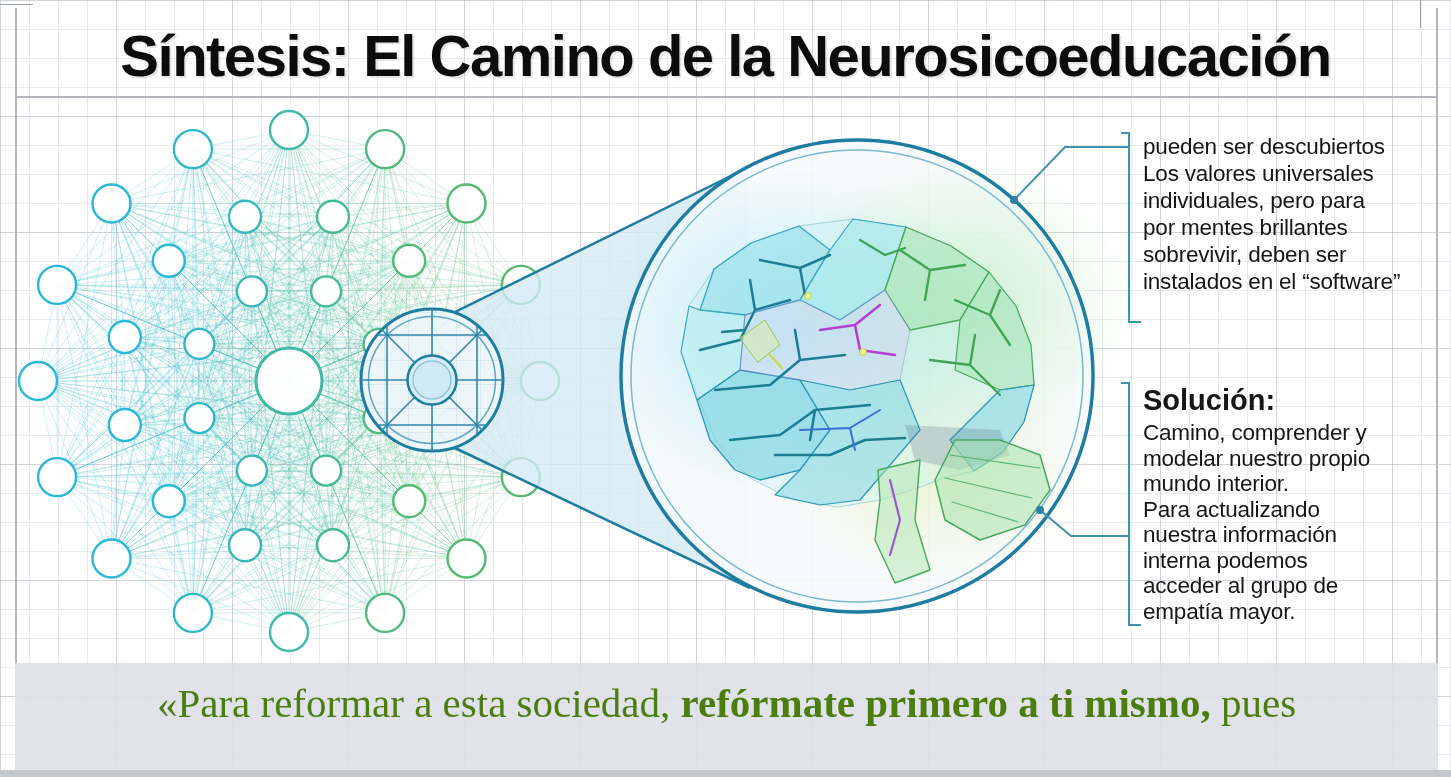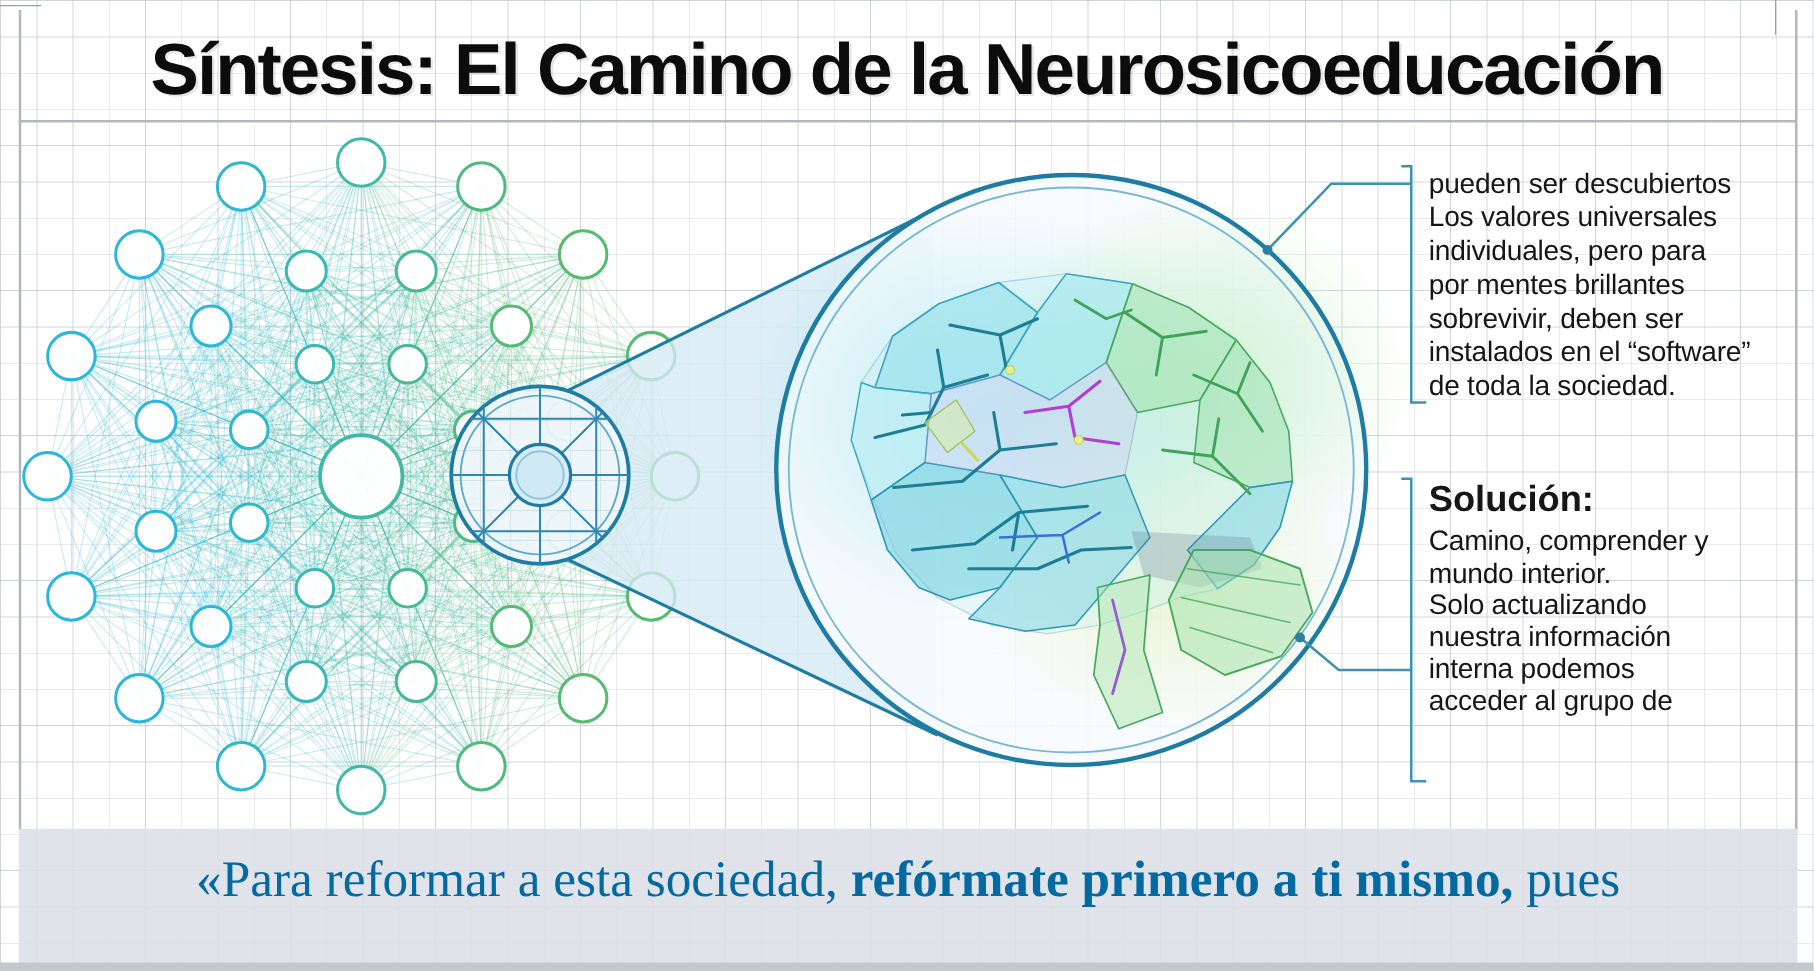--- a/index.html
+++ b/index.html
@@ -38,21 +38,21 @@
   #annot-values{left:1143px;top:133px;width:300px;}
   #annot-values .ln{font-size:22.5px;line-height:27px;letter-spacing:-0.2px;white-space:nowrap;}
   #annot-solution{left:1143px;top:383px;width:300px;}
   #annot-solution .hd{font-size:29px;font-weight:700;line-height:34px;margin-bottom:3px;white-space:nowrap;}
   #annot-solution .ln{font-size:22.5px;line-height:25.5px;letter-spacing:-0.2px;white-space:nowrap;}
 
   #quote-bar{
     position:absolute;left:15px;top:663px;width:1423px;height:114px;
     background:rgba(221,224,231,0.90);
     font-family:"Liberation Serif","DejaVu Serif",serif;
-    color:#0369a1;text-align:center;
+    color:#4d7c0f;text-align:center;
   }
   #quote-bar .qline{font-size:41px;line-height:47px;white-space:nowrap;}
   #quote-bar .q1{margin-top:17px;}
   #quote-bar b{font-weight:700;}
   #bottom-strip{position:absolute;left:0;top:770px;width:1451px;height:7px;background:#c3c7ce;}
 </style>
 </head>
 <body>
 
 <div class="paper"></div>
@@ -881,29 +881,30 @@
   <circle cx="1040" cy="510" r="4" fill="#2e7fa3"></circle>
 </svg>
 
 <div class="annot" id="annot-values">
   <div class="ln">pueden ser descubiertos</div>
   <div class="ln">Los valores universales</div>
   <div class="ln">individuales, pero para</div>
   <div class="ln">por mentes brillantes</div>
   <div class="ln">sobrevivir, deben ser</div>
   <div class="ln">instalados en el “software”</div>
-  <div class="ln">de toda la sociedad.</div>
 </div>
 
 <div class="annot" id="annot-solution">
   <div class="hd">Solución:</div>
   <div class="ln">Camino, comprender y</div>
+  <div class="ln">modelar nuestro propio</div>
   <div class="ln">mundo interior.</div>
-  <div class="ln">Solo actualizando</div>
+  <div class="ln">Para actualizando</div>
   <div class="ln">nuestra información</div>
   <div class="ln">interna podemos</div>
   <div class="ln">acceder al grupo de</div>
+  <div class="ln">empatía mayor.</div>
 </div>
 
 <div id="quote-bar">
   <div class="qline q1"><span>«Para reformar a esta sociedad, </span><b>refórmate primero a ti mismo,</b><span> pues</span></div>
 </div>
 <div id="bottom-strip"></div>
 
 </body></html>

